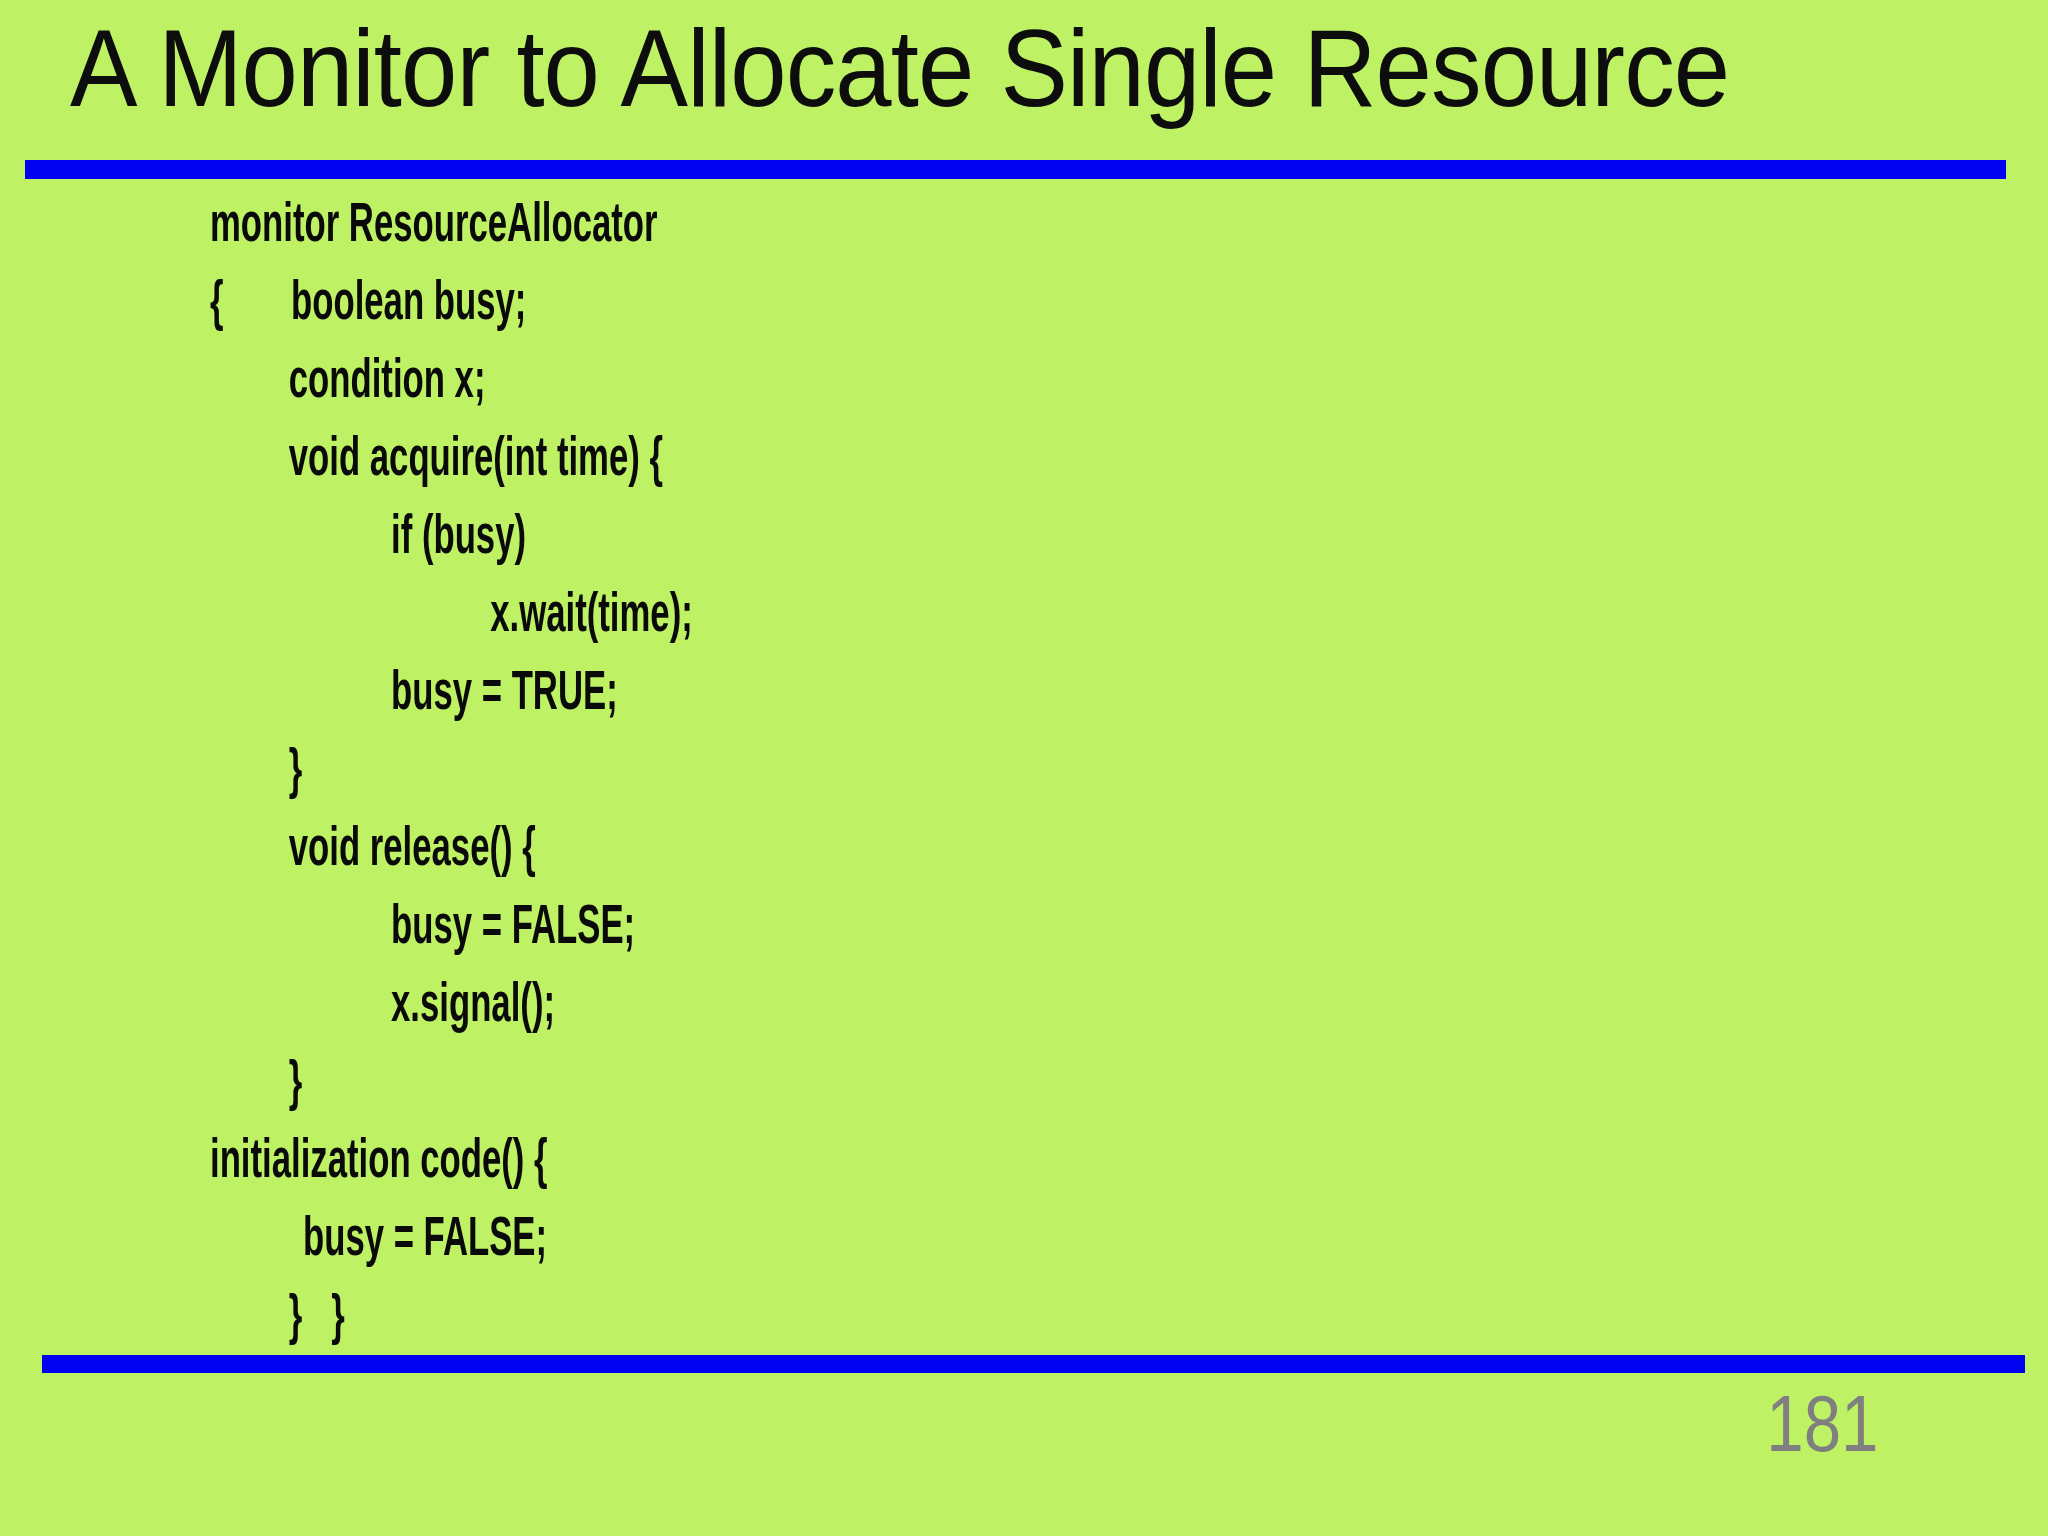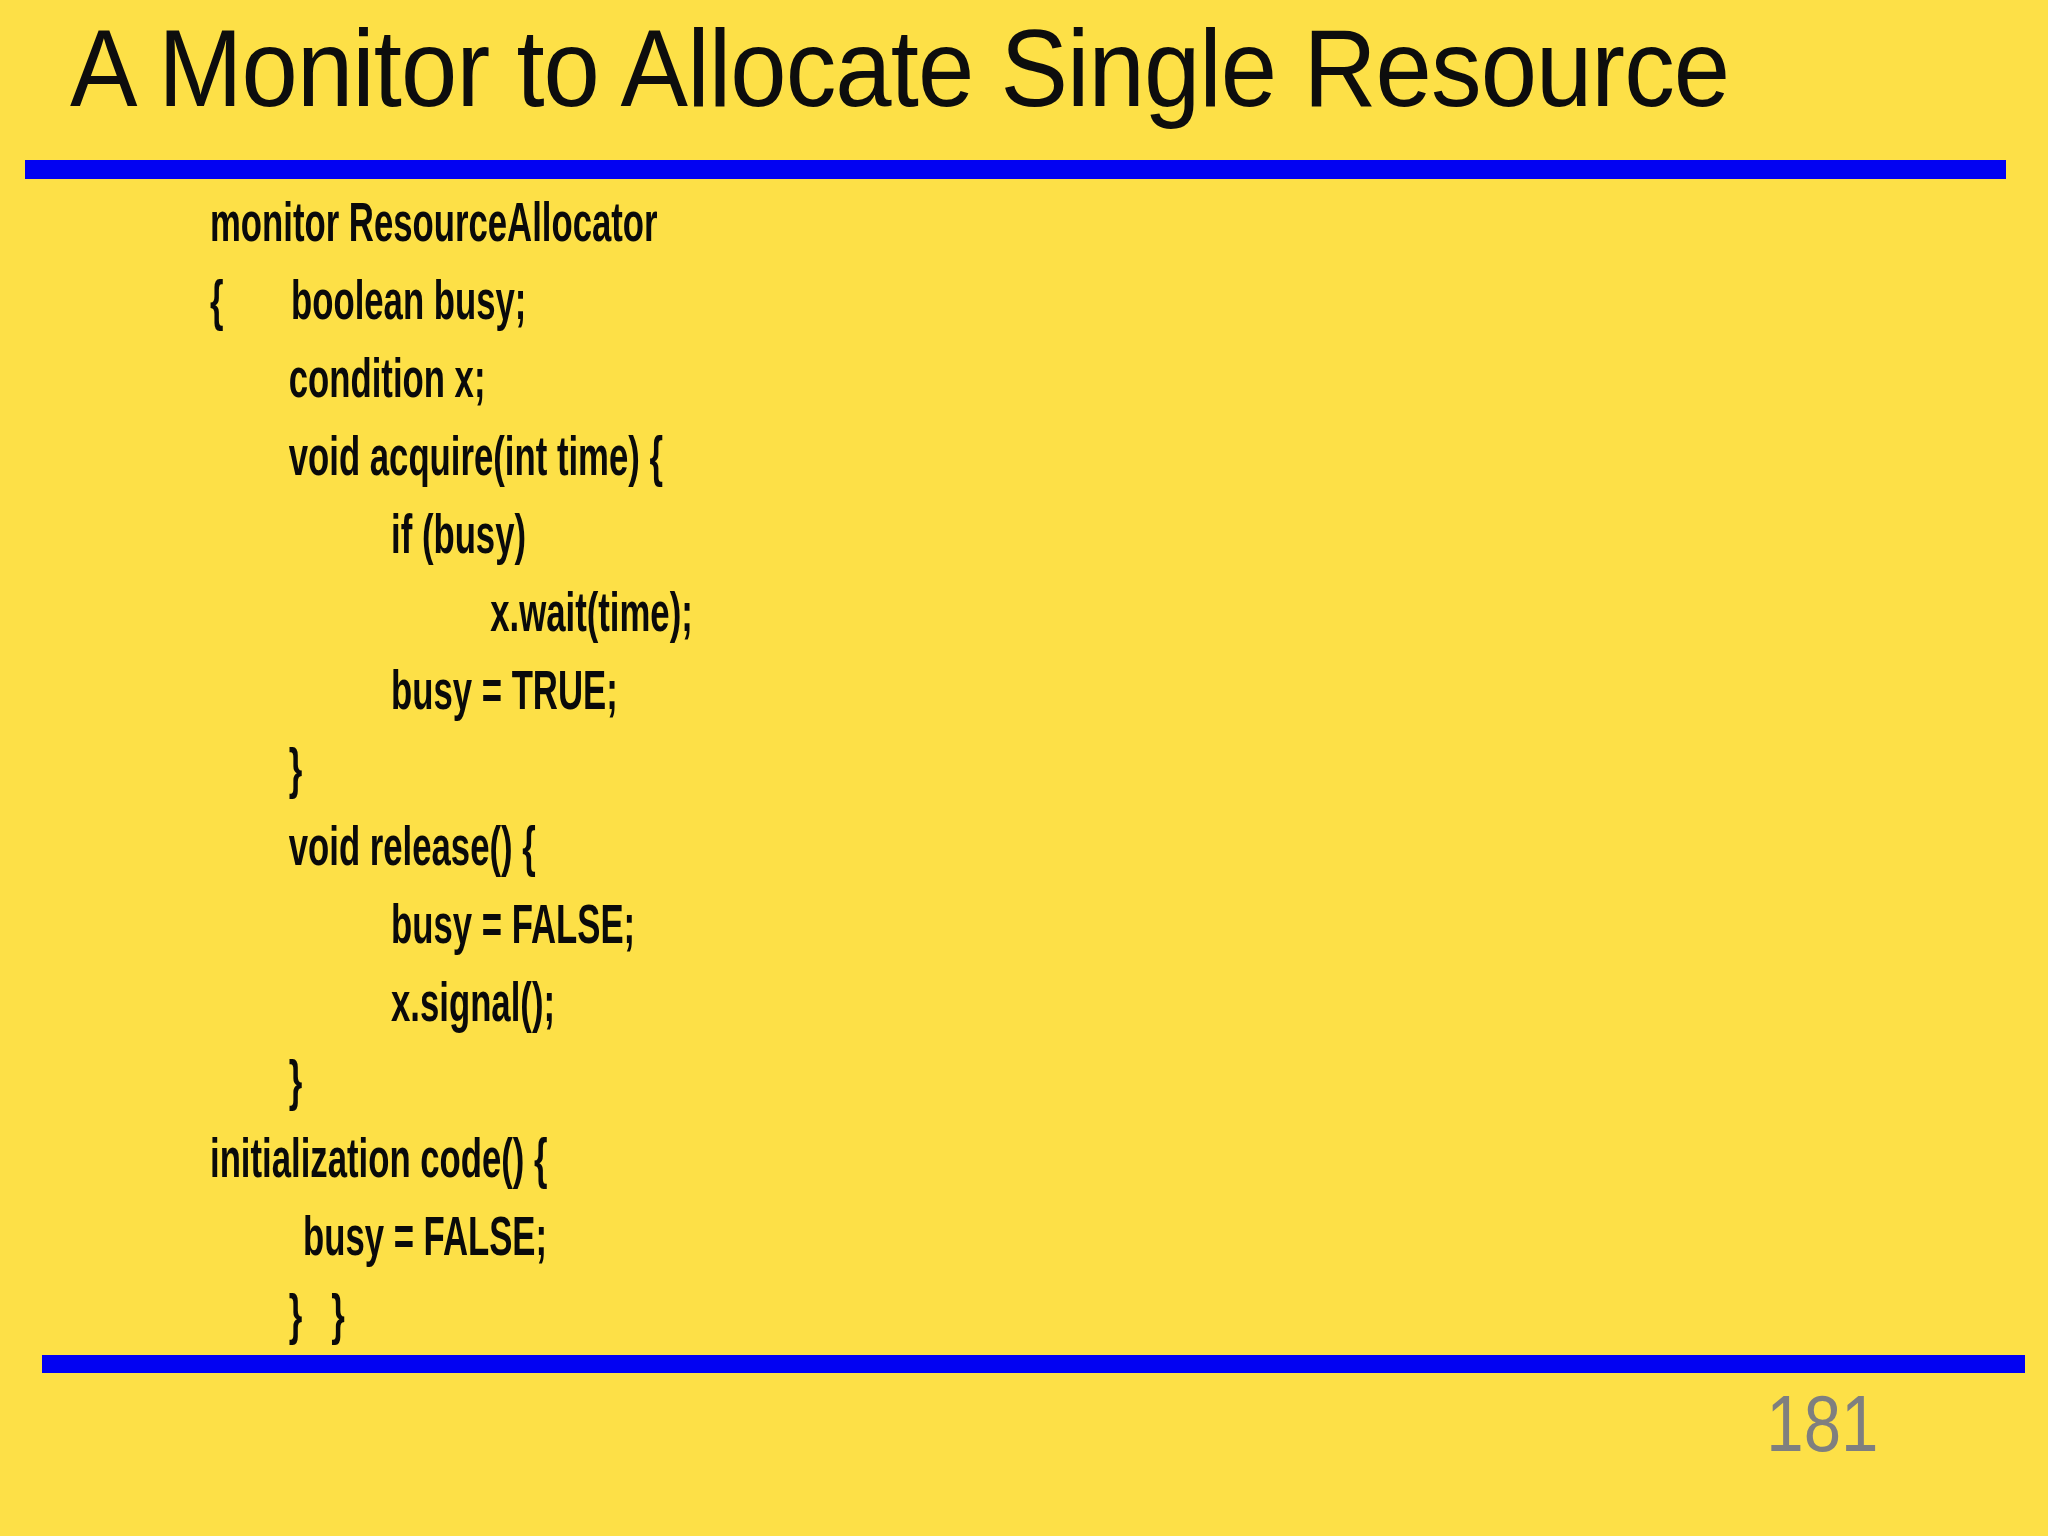--- a/index.html
+++ b/index.html
@@ -1,18 +1,18 @@
 <!DOCTYPE html>
 <html><head>
 <meta charset="utf-8">
 <style>
   html,body { margin:0; padding:0; background:#ffffff; }
   .slide {
     position:relative; width:2048px; height:1536px;
-    background:#fde047; overflow:hidden;
+    background:#bef264; overflow:hidden;
     font-family:"Liberation Sans", sans-serif;
     color:#0d0d0d;
   }
   .title {
     position:absolute; left:70px; top:-8px;
     font-size:110px; line-height:152px; font-weight:400;
     letter-spacing:-1px; white-space:nowrap;
     transform:scaleX(0.92); transform-origin:left top;
     color:#0d0d0d;
   }

